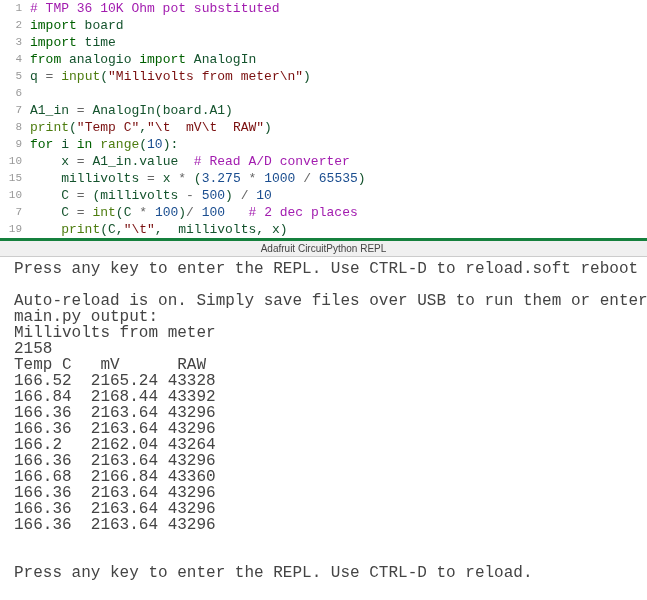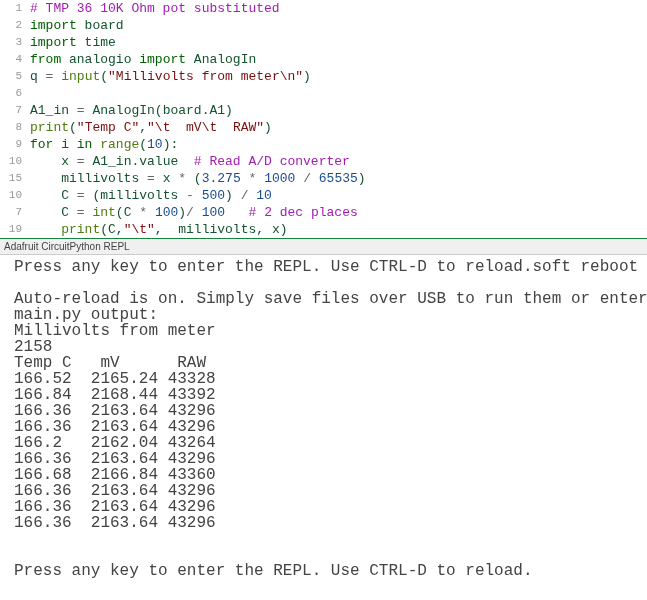--- a/index.html
+++ b/index.html
@@ -35,24 +35,25 @@
   .builtin { color: #4d7c0f; }
   .str { color: #7a0f0f; }
   .num { color: #1a4d8f; }
   .comment { color: #a21caf; margin-top: 29px; }
   .op { color: #666; }
   .plain { color: #14532d; }
   .repl-header {
     font-family: Arial, sans-serif;
     font-size: 10px;
     background: #f0f0f0;
-    border-top: 1px solid #15803d;
+    border-top: 3px solid #15803d;
     border-bottom: 1px solid #ccc;
     padding: 2px 4px;
     color: #444;
+    text-align: center;
   }
   .repl {
     font-family: Consolas, 'Courier New', monospace;
     font-size: 16px;
     line-height: 16px;
     padding: 4px 14px;
     color: #444;
     white-space: pre;
   }
 </style>

